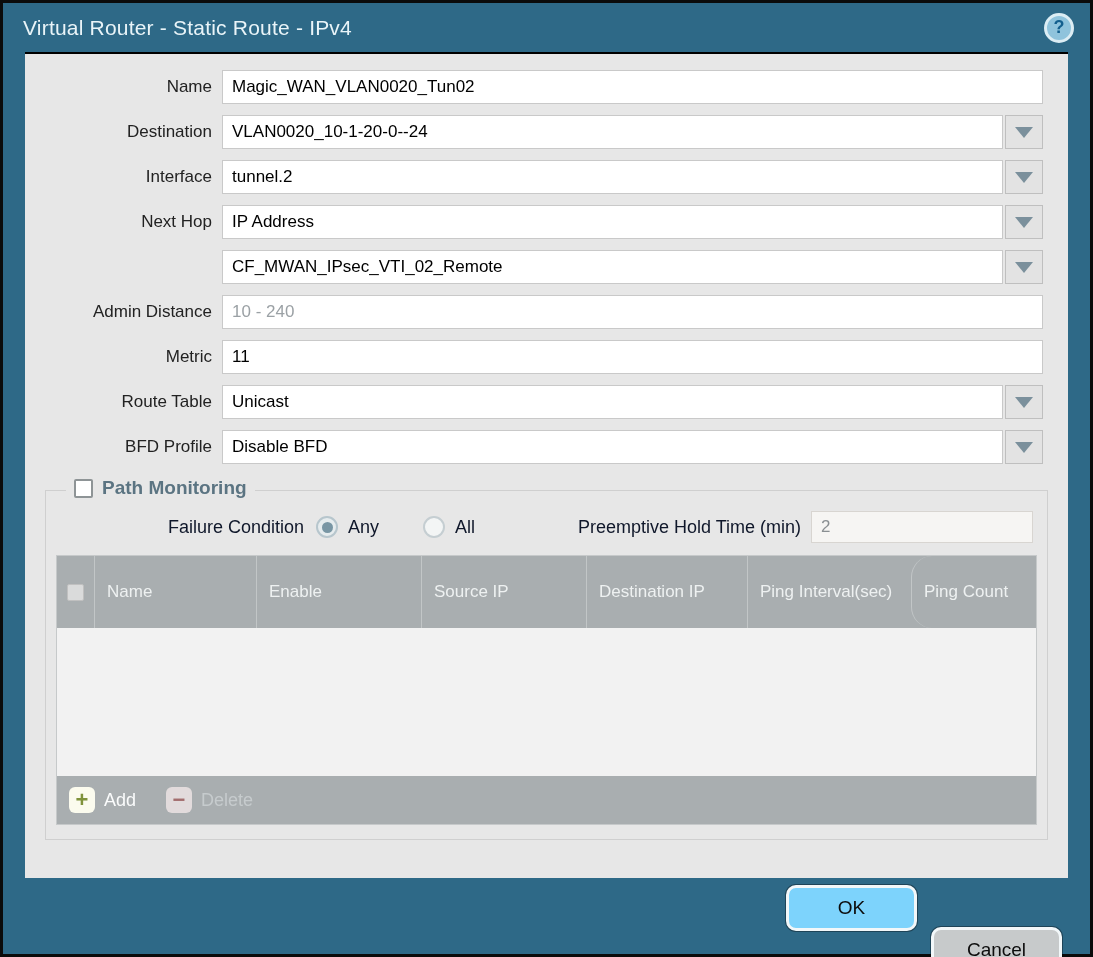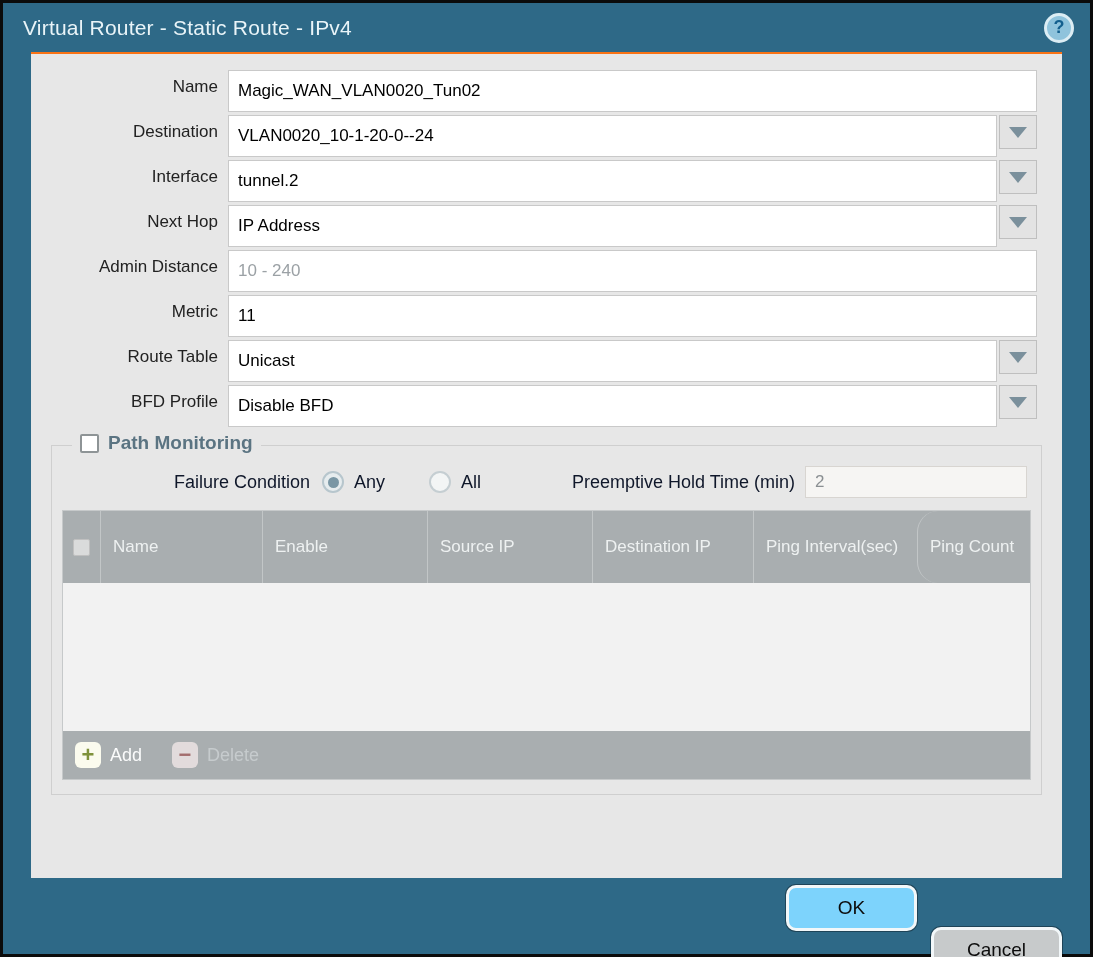--- a/index.html
+++ b/index.html
@@ -20,33 +20,33 @@
   .help-btn {
     width:30px; height:30px; border-radius:50%;
     background:#8fc3dc; border:3px solid #dcedf4;
     color:#135f8e; font-size:18px; font-weight:bold;
     display:flex; align-items:center; justify-content:center;
     cursor:pointer;
   }
 
   
   .body {
-    margin:0 28px; height:826px; background:#e7e7e7;
-    border-top:2px solid #f97316; overflow:hidden;
+    margin:0 22px; height:826px; background:#e7e7e7;
+    border-top:2px solid #000000; overflow:hidden;
   }
 
   .form { padding-top:16px; }
   .row { display:flex; align-items:center; height:34px; margin:0 25px 11px 0; }
   .row .lbl {
     width:197px; text-align:right; padding-right:10px;
     font-size:17px; color:#222; flex:none;
   }
   .ctrl { flex:1; display:flex; align-items:stretch; height:34px; }
   .tinput {
-    flex:1; height:42px; background:#fff; border:1px solid #c9c9c9;
+    flex:1; height:34px; background:#fff; border:1px solid #c9c9c9;
     font-family:inherit; font-size:17px; color:#000; padding:0 9px; outline:none;
   }
   .tinput::placeholder { color:#9ba1a5; }
   .combo-btn {
     width:38px; height:34px; margin-left:2px; flex:none;
     background:#e3e3e3; border:1px solid #bfbfbf;
     display:flex; align-items:center; justify-content:center; cursor:pointer;
   }
   .arrow-down {
     width:0; height:0;
@@ -178,20 +178,29 @@
       <div class="row">
         <div class="lbl">Next Hop</div>
         <div class="ctrl">
           <input class="tinput" type="text" value="IP Address" style="">
           <div class="combo-btn">
             <div class="arrow-down"></div>
           </div>
         </div>
       </div>
 
+      <div class="row">
+        <div class="lbl"></div>
+        <div class="ctrl">
+          <input class="tinput" type="text" value="CF_MWAN_IPsec_VTI_02_Remote" style="">
+          <div class="combo-btn">
+            <div class="arrow-down"></div>
+          </div>
+        </div>
+      </div>
 
       <div class="row">
         <div class="lbl">Admin Distance</div>
         <div class="ctrl">
           <input class="tinput" type="text" placeholder="10 - 240" style="">
         </div>
       </div>
 
       <div class="row">
         <div class="lbl">Metric</div>

